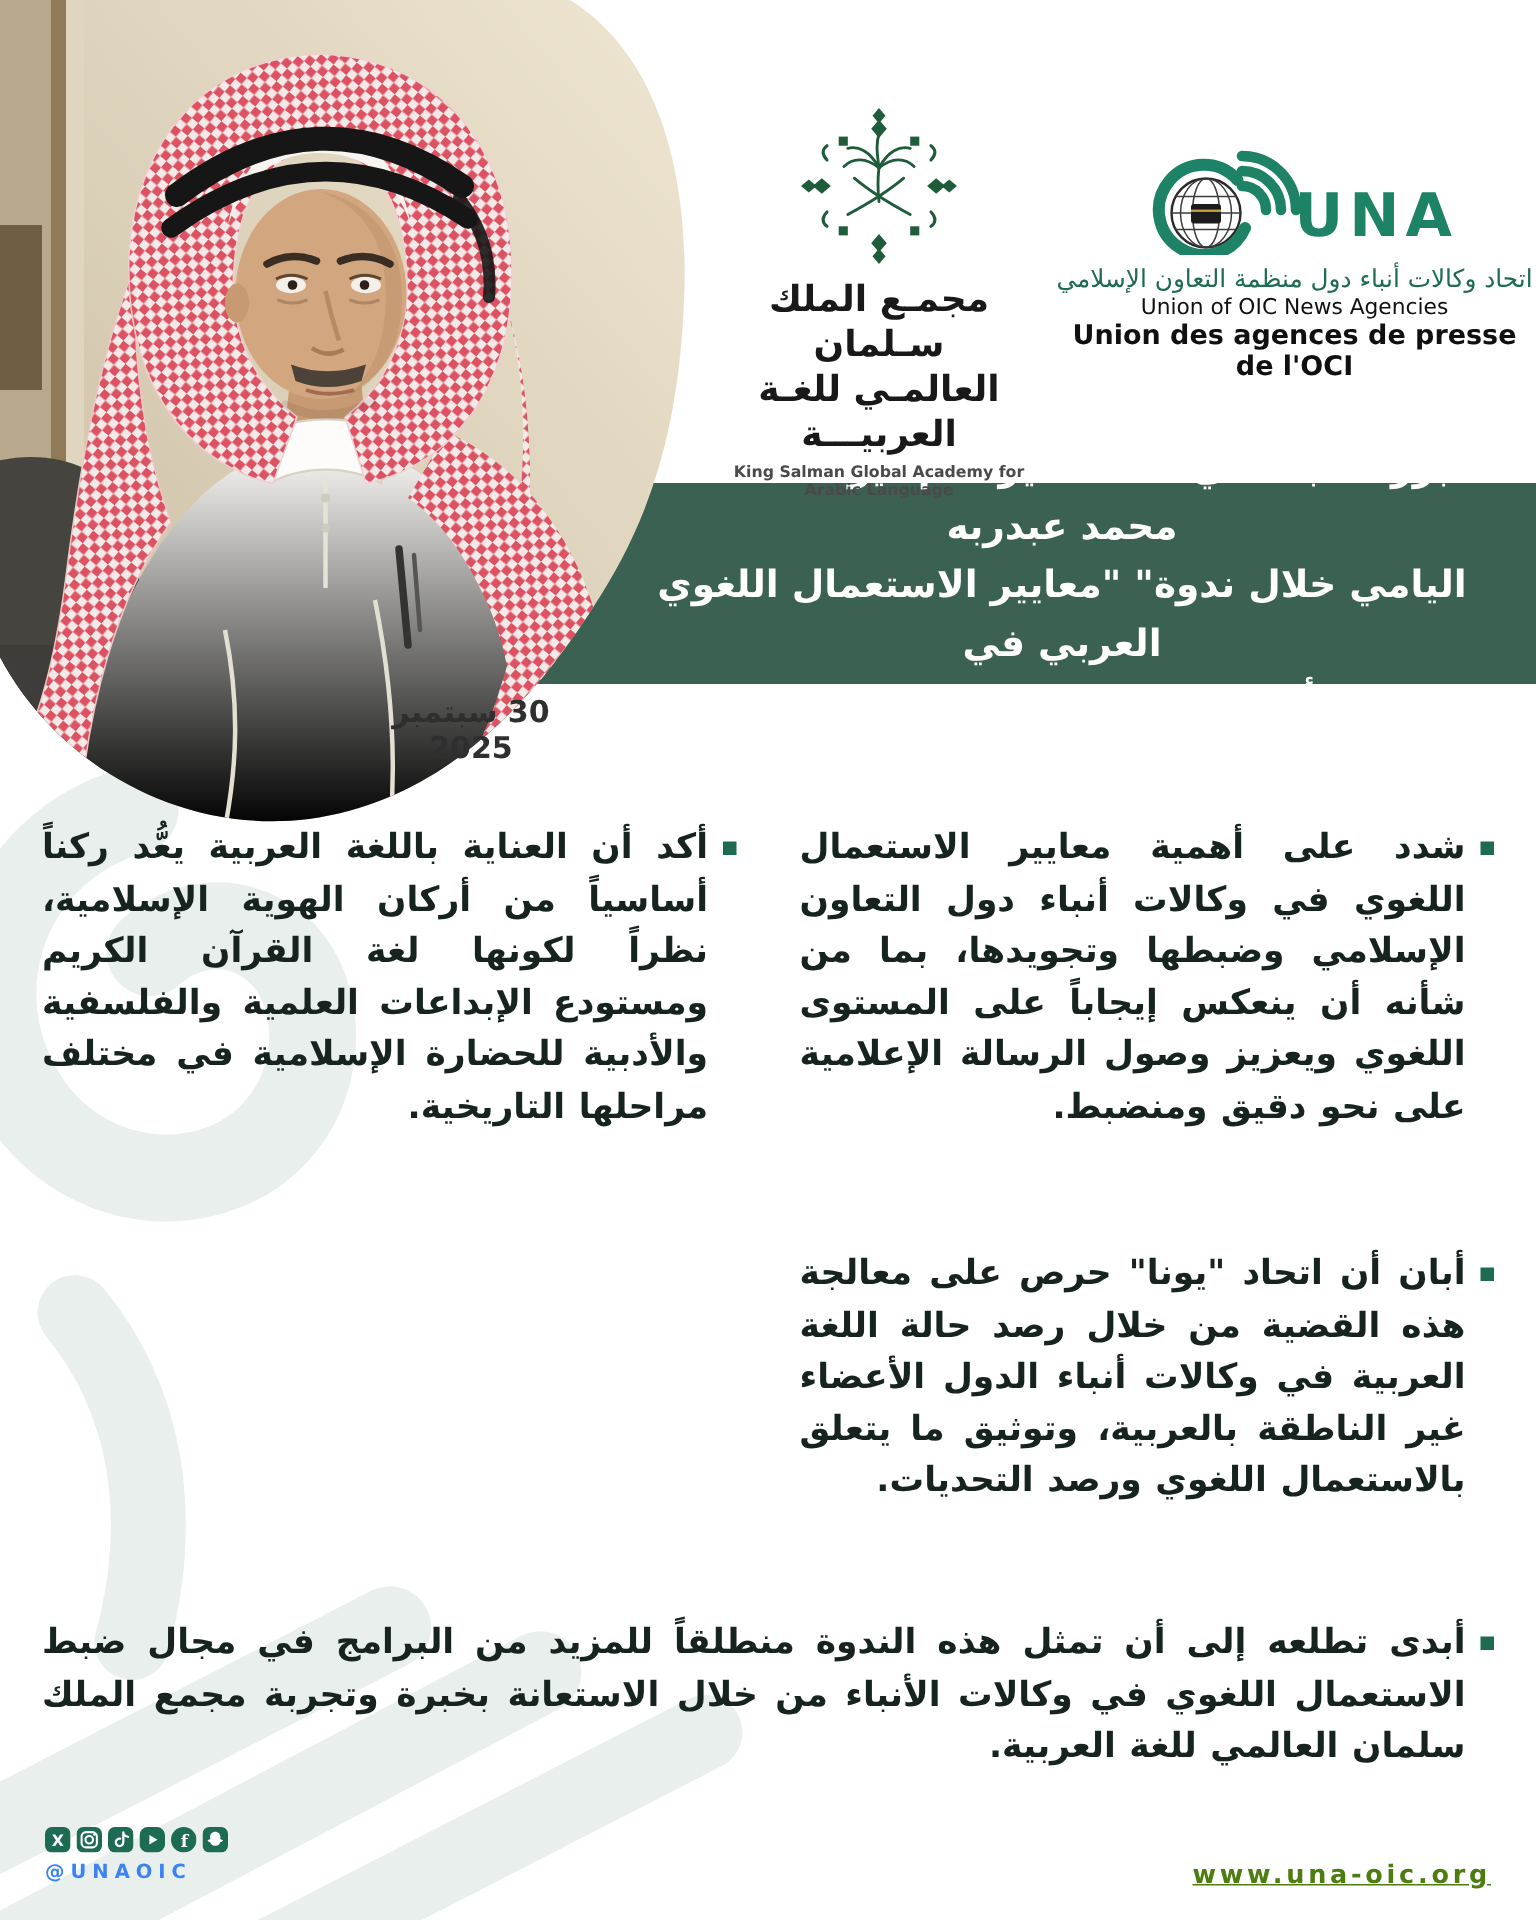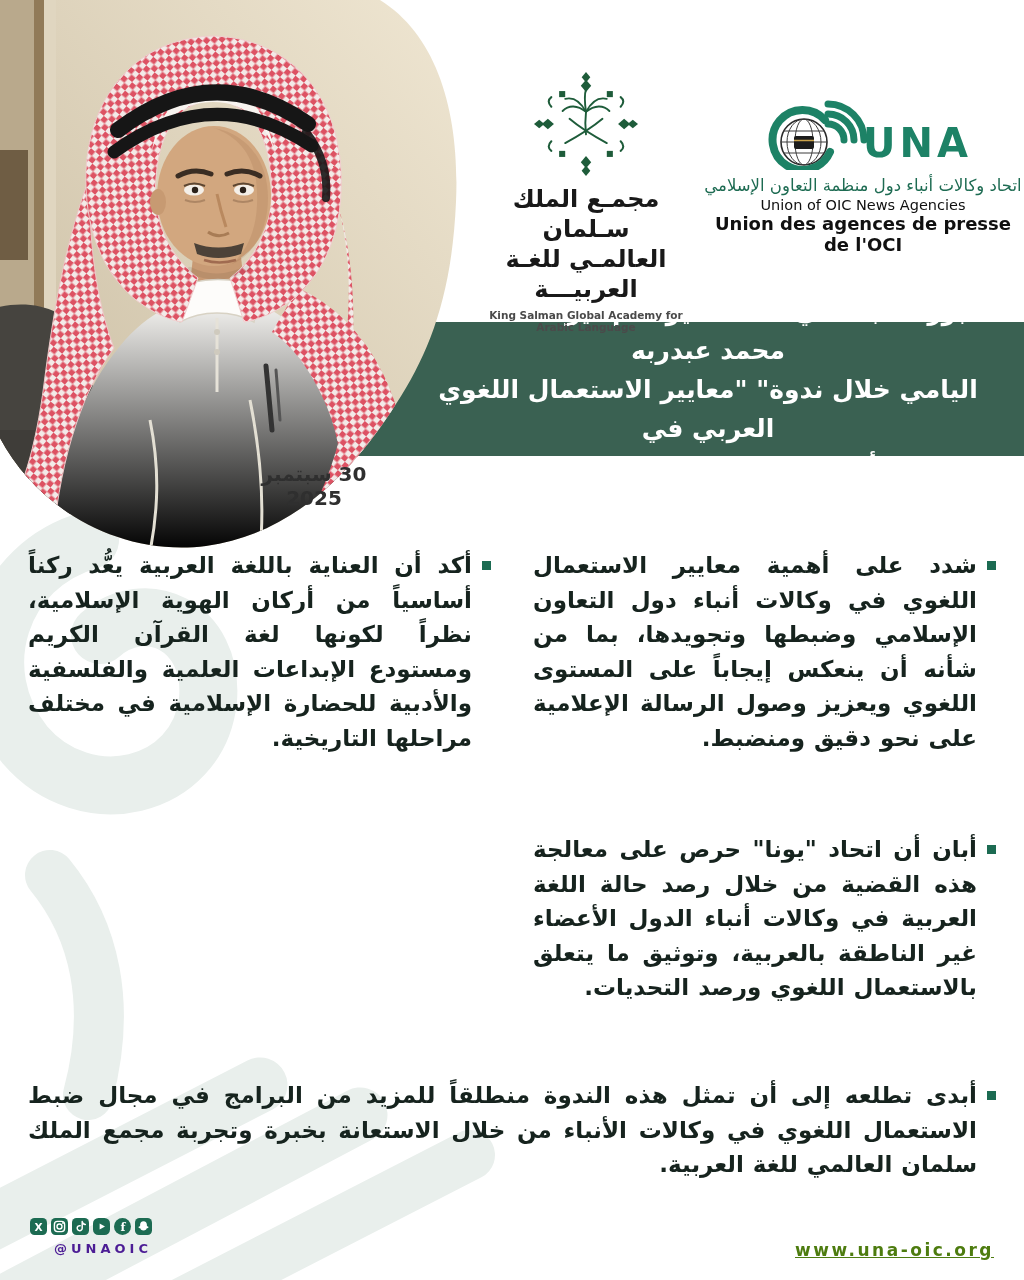--- a/index.html
+++ b/index.html
@@ -48,21 +48,21 @@
   .bullet{ display:flex; gap:10px; align-items:flex-start; }
   .bullet .sq{ flex:none; width:9px; height:9px; background:#1c6b52; margin-top:13px; }
   .bullet p{
     font-size:23px; font-weight:bold; color:#16231e; line-height:1.5;
     text-align:justify; word-spacing:1px;
   }
   .bullet.full{ grid-column:1 / -1; }
   
   .footer-left{ position:absolute; left:30px; top:1218px; z-index:3; }
   .social{ display:flex; gap:4px; }
-  .handle{ margin-top:6px; font-size:13px; font-weight:bold; letter-spacing:4px; color:#4c1d95;text-align:right; }
+  .handle{ margin-top:6px; font-size:13px; font-weight:bold; letter-spacing:4px; color:#3b82f6; }
   .website{
     position:absolute; right:30px; top:1240px; z-index:3;
     font-size:17px; font-weight:bold; letter-spacing:2.5px; color:#4d7c0f;text-decoration:underline;
   }
 </style>
 </head>
 <body>
 
 <div class="canvas">
 

